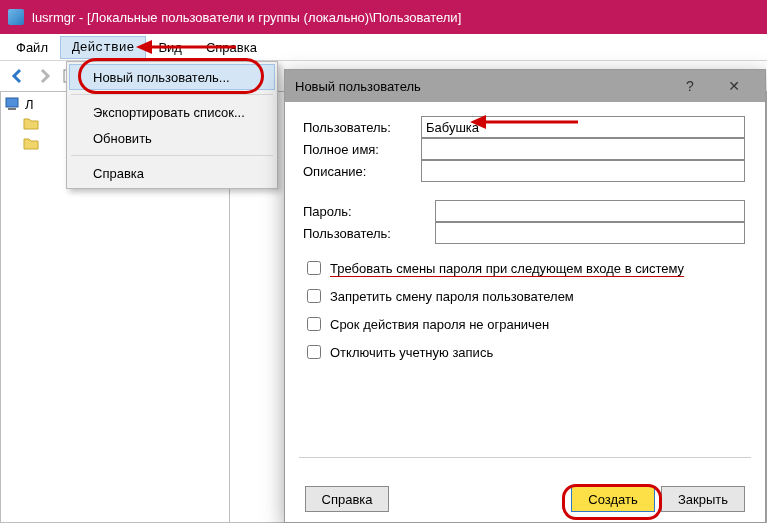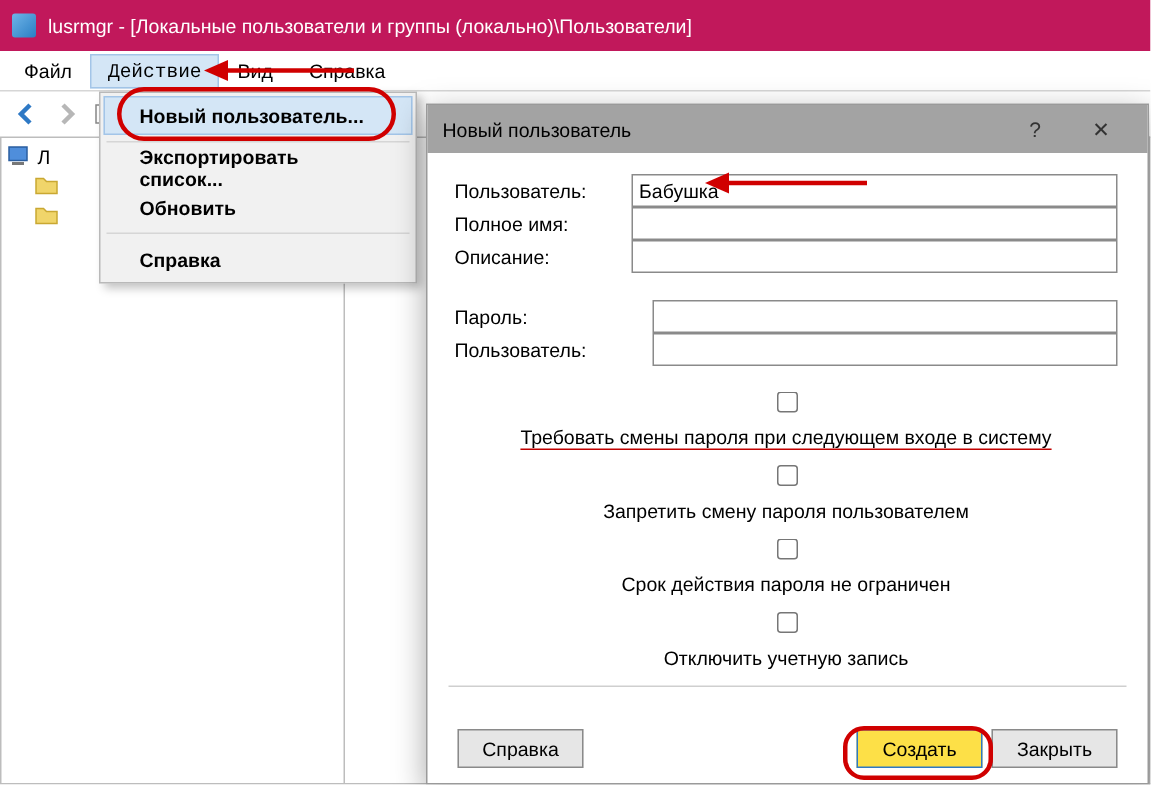--- a/index.html
+++ b/index.html
@@ -86,21 +86,20 @@
   .dropdown {
     position: absolute;
     left: 66px;
     top: 61px;
     width: 212px;
     background: #f1f1f1;
     border: 1px solid #b9b9b9;
     box-shadow: 3px 3px 6px rgba(0,0,0,0.25);
     padding: 2px;
     z-index: 10;
-    font-weight: bold;
   }
   .dropdown .dd-item {
     height: 26px;
     display:flex;
     align-items:center;
     padding: 0 24px;
     cursor: default;
   }
   .dropdown .dd-item.hl {
     background: #d4e6f6;
@@ -176,21 +175,20 @@
     border: none;
     border-top: 1px solid #cfcfcf;
     margin: 8px 0 14px 0;
   }
   .chk-row {
     display:flex;
     align-items:center;
     gap: 6px;
     margin-bottom: 8px;
     font-size: 13px;
-    flex-direction: column;
   }
   .chk-row input { width:14px; height:14px; }
   .underline-red { text-decoration: underline; text-decoration-color:#c10000; text-underline-offset:3px; }
   .dlg-buttons {
     position:absolute;
     left:0; right:0; bottom:10px;
     display:flex;
     align-items:center;
     padding: 0 20px;
   }

